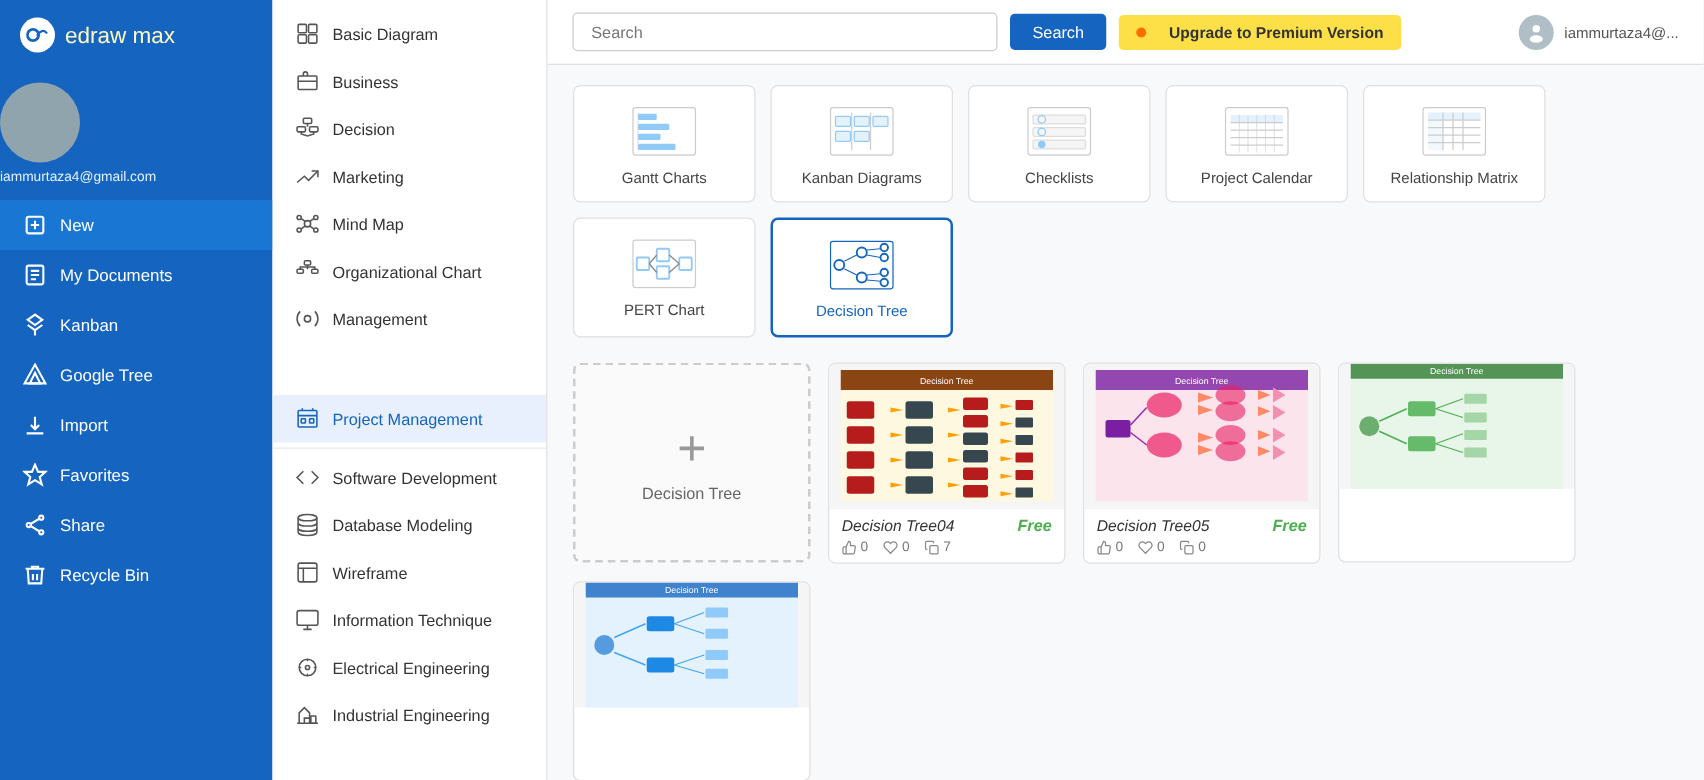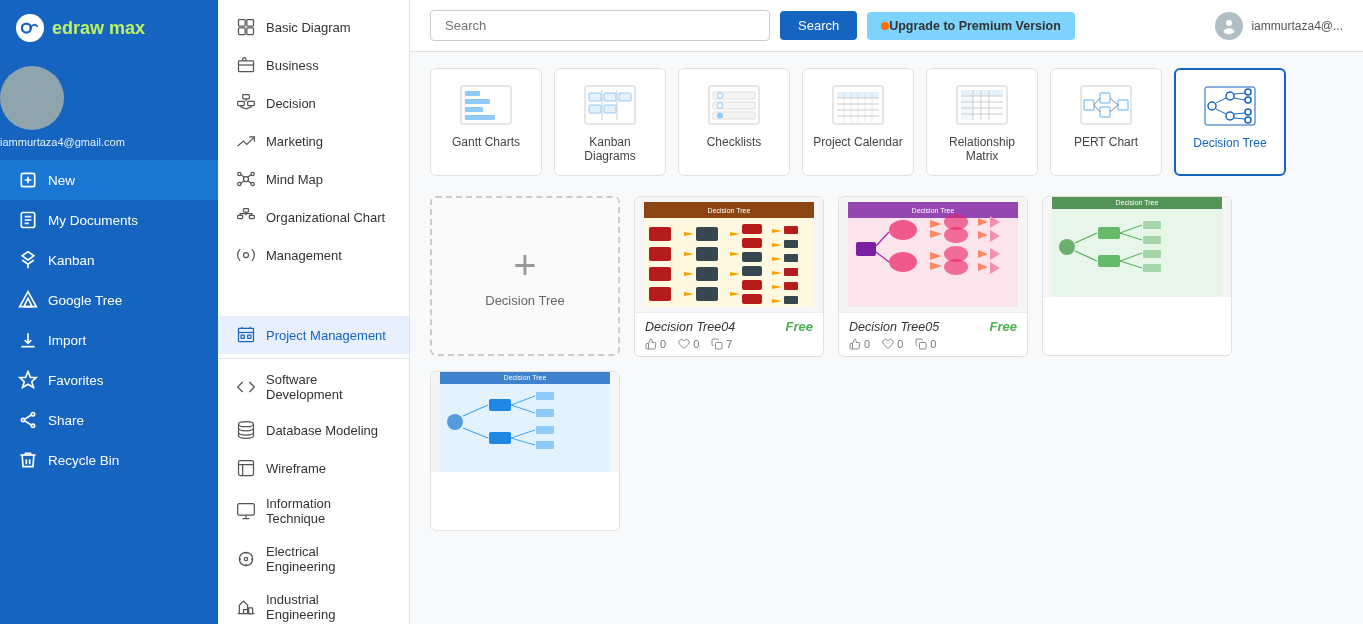--- a/index.html
+++ b/index.html
@@ -21,21 +21,21 @@
       padding: 14px 16px;
       gap: 8px;
     }
     .logo-icon {
       width: 28px; height: 28px;
       background: white;
       border-radius: 50%;
       display: flex; align-items: center; justify-content: center;
     }
     .logo-icon svg { width: 18px; height: 18px; }
-    .logo-text { font-size: 18px; font-weight: 700; color: #bef264; }
+    .logo-text { font-size: 18px; font-weight: 400; color: #fef9c3; }
     .sidebar-avatar-area {
       display: flex;
       flex-direction: column;
       align-items: flex-start;
       padding: 10px 0 12px;
     }
     .avatar-circle {
       width: 64px; height: 64px;
       border-radius: 50%;
       background: #90a4ae;
@@ -52,21 +52,21 @@
       cursor: pointer;
       color: white;
       font-size: 13.5px;
       transition: background 0.15s;
     }
     .sidebar-nav-item.active { background: #1976d2; }
     .sidebar-nav-item .nav-icon { width: 20px; height: 20px; flex-shrink: 0; }
 
     
     .sidebar-mid {
-      width: 192px;
+      width: 220px;
       background: white;
       border-right: 1px solid #e0e0e0;
       display: flex;
       flex-direction: column;
       overflow-y: auto;
       flex-shrink: 0;
     }
     .mid-section { padding: 8px 0; }
     .mid-item {
       display: flex;
@@ -111,30 +111,30 @@
       padding: 7px 18px;
       background: #1565c0;
       color: white;
       border: none;
       border-radius: 4px;
       font-size: 13px;
       cursor: pointer;
     }
     .upgrade-btn {
       padding: 7px 14px;
-      background: #7dd3fc;
+      background: #fde047;
       color: #333;
       border: none;
       border-radius: 4px;
       font-size: 12.5px;
       font-weight: 600;
       cursor: pointer;
       display: flex;
       align-items: center;
-      gap: 0;
+      gap: 18px;
     }
     .upgrade-dot { width: 8px; height: 8px; background: #ff6d00; border-radius: 50%; }
     .user-area {
       margin-left: auto;
       display: flex;
       align-items: center;
       gap: 8px;
       font-size: 12px;
       color: #555;
       cursor: pointer;
@@ -154,21 +154,21 @@
     }
 
     
     .category-grid {
       display: flex;
       flex-wrap: wrap;
       gap: 12px;
       margin-bottom: 20px;
     }
     .category-card {
-      width: 112px;
+      width: 146px;
       background: white;
       border: 1px solid #e0e0e0;
       border-radius: 6px;
       padding: 16px 10px 12px;
       display: flex;
       flex-direction: column;
       align-items: center;
       gap: 10px;
       cursor: pointer;
       transition: border-color 0.15s, box-shadow 0.15s;

